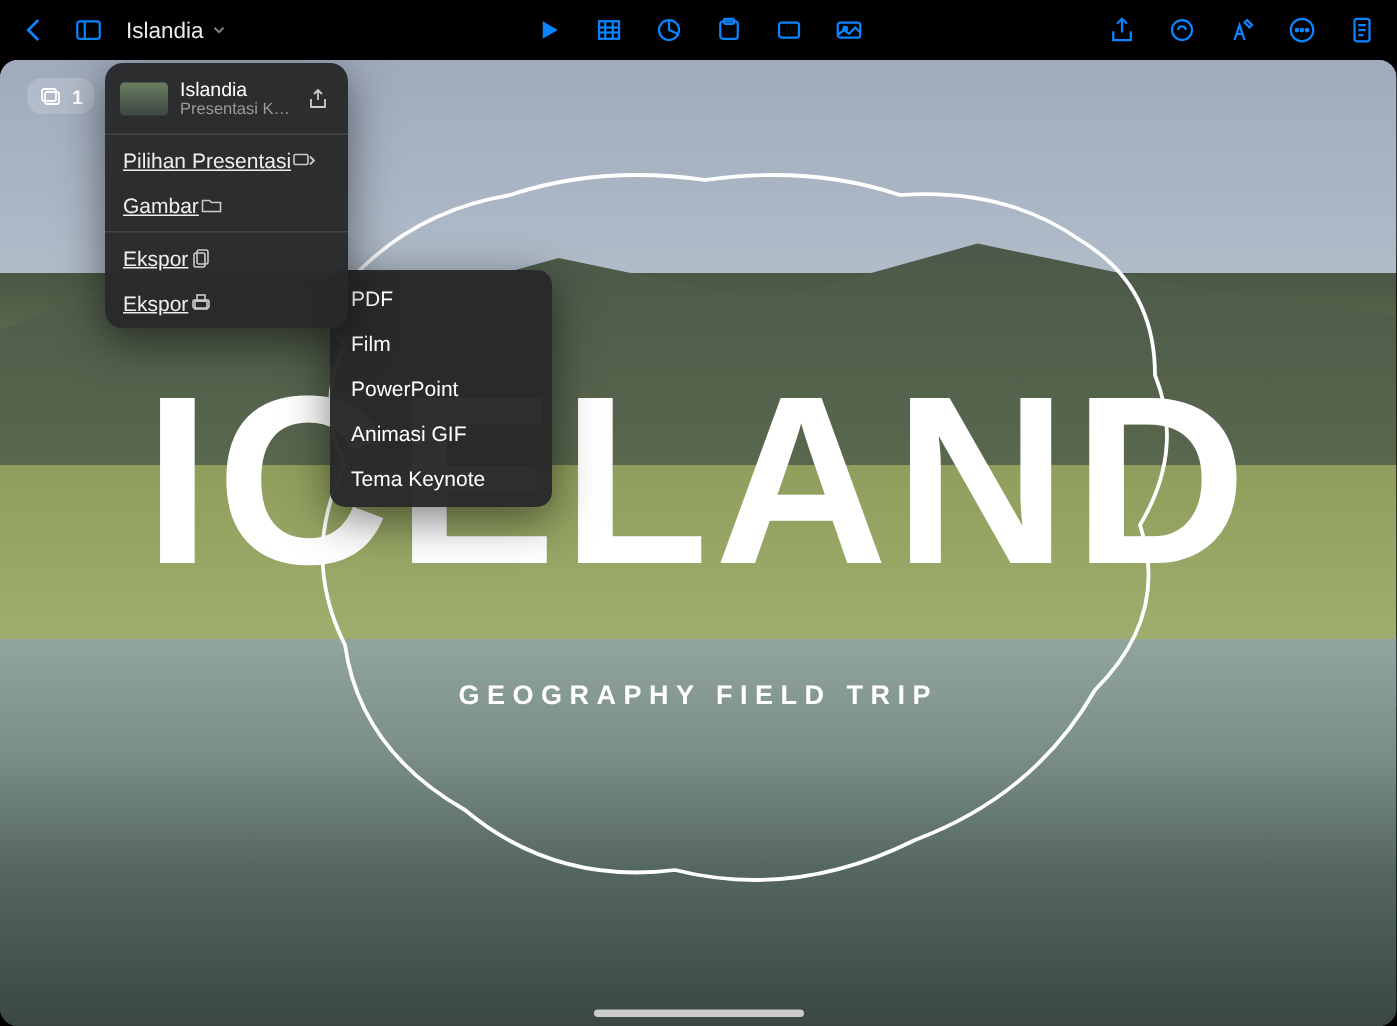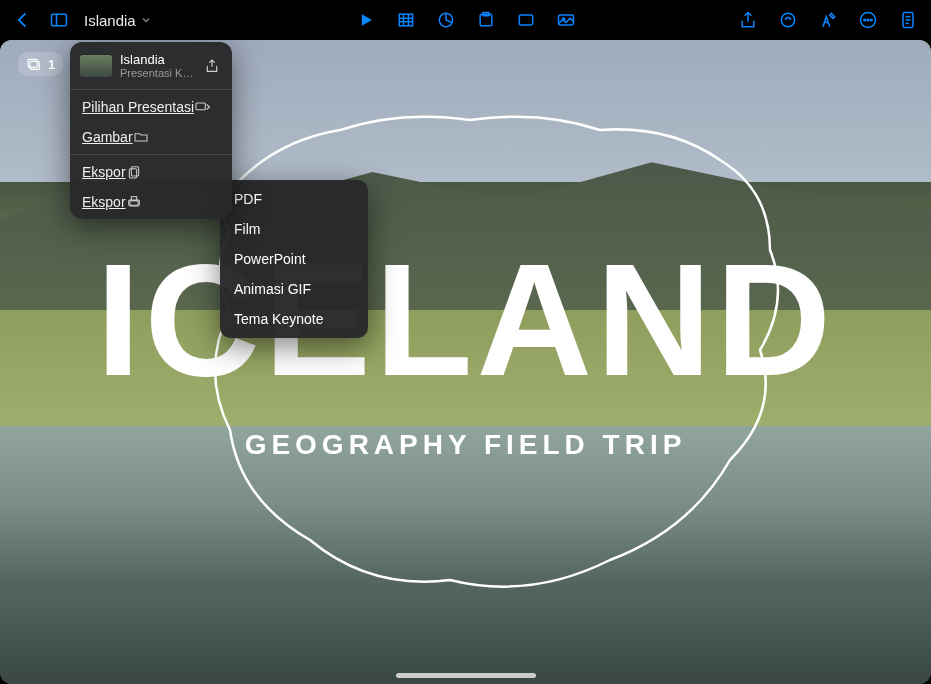--- a/index.html
+++ b/index.html
@@ -51,25 +51,25 @@
       text-align: center;
       color: #fff;
       font-size: 160px;
       font-weight: 800;
       letter-spacing: 4px;
       line-height: 1;
       font-family: "Arial Black", "Helvetica Neue", sans-serif;
     }
     .hero-sub {
       position: absolute;
-      top: 389px;
+      top: 413px;
       left: 0; right: 0;
       text-align: center;
       color: #fff;
-      font-size: 28px;
+      font-size: 18px;
       font-weight: 700;
       letter-spacing: 5px;
     }
     .thumbs-badge {
       position: absolute;
       top: 52px; left: 18px;
       display: flex; align-items: center; gap: 6px;
       background: rgba(255,255,255,0.18);
       backdrop-filter: blur(6px);
       border-radius: 10px;

